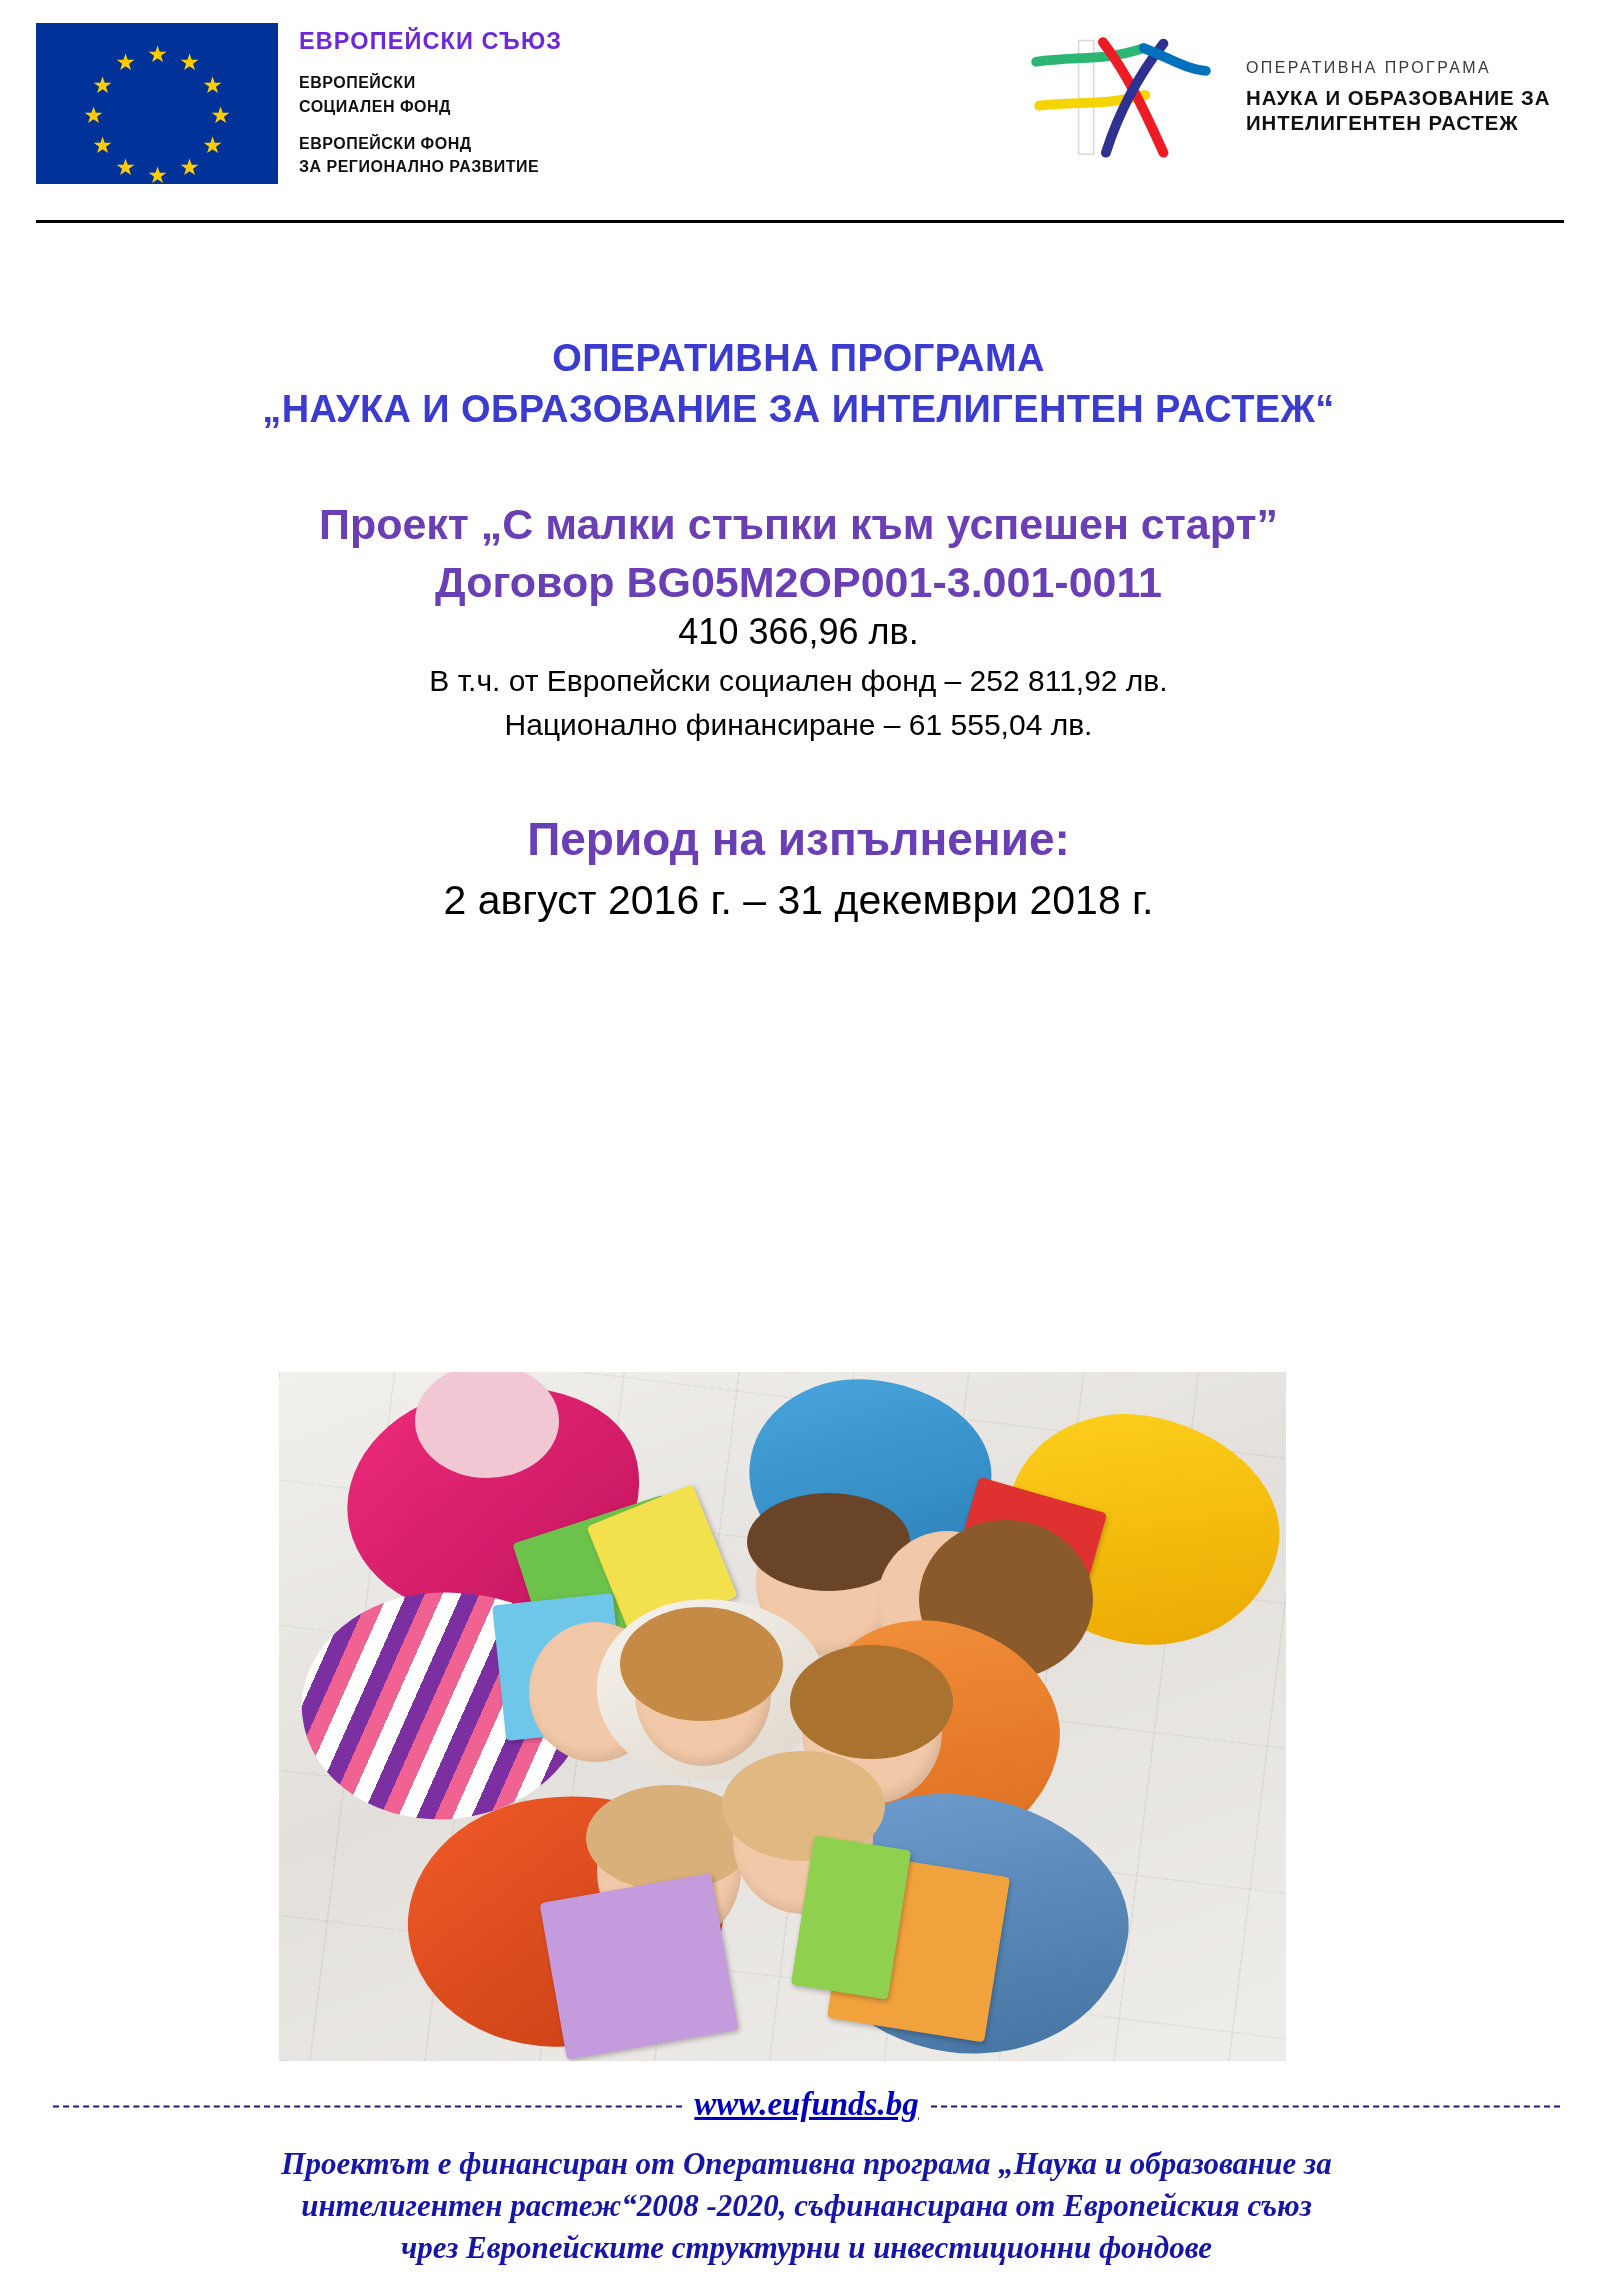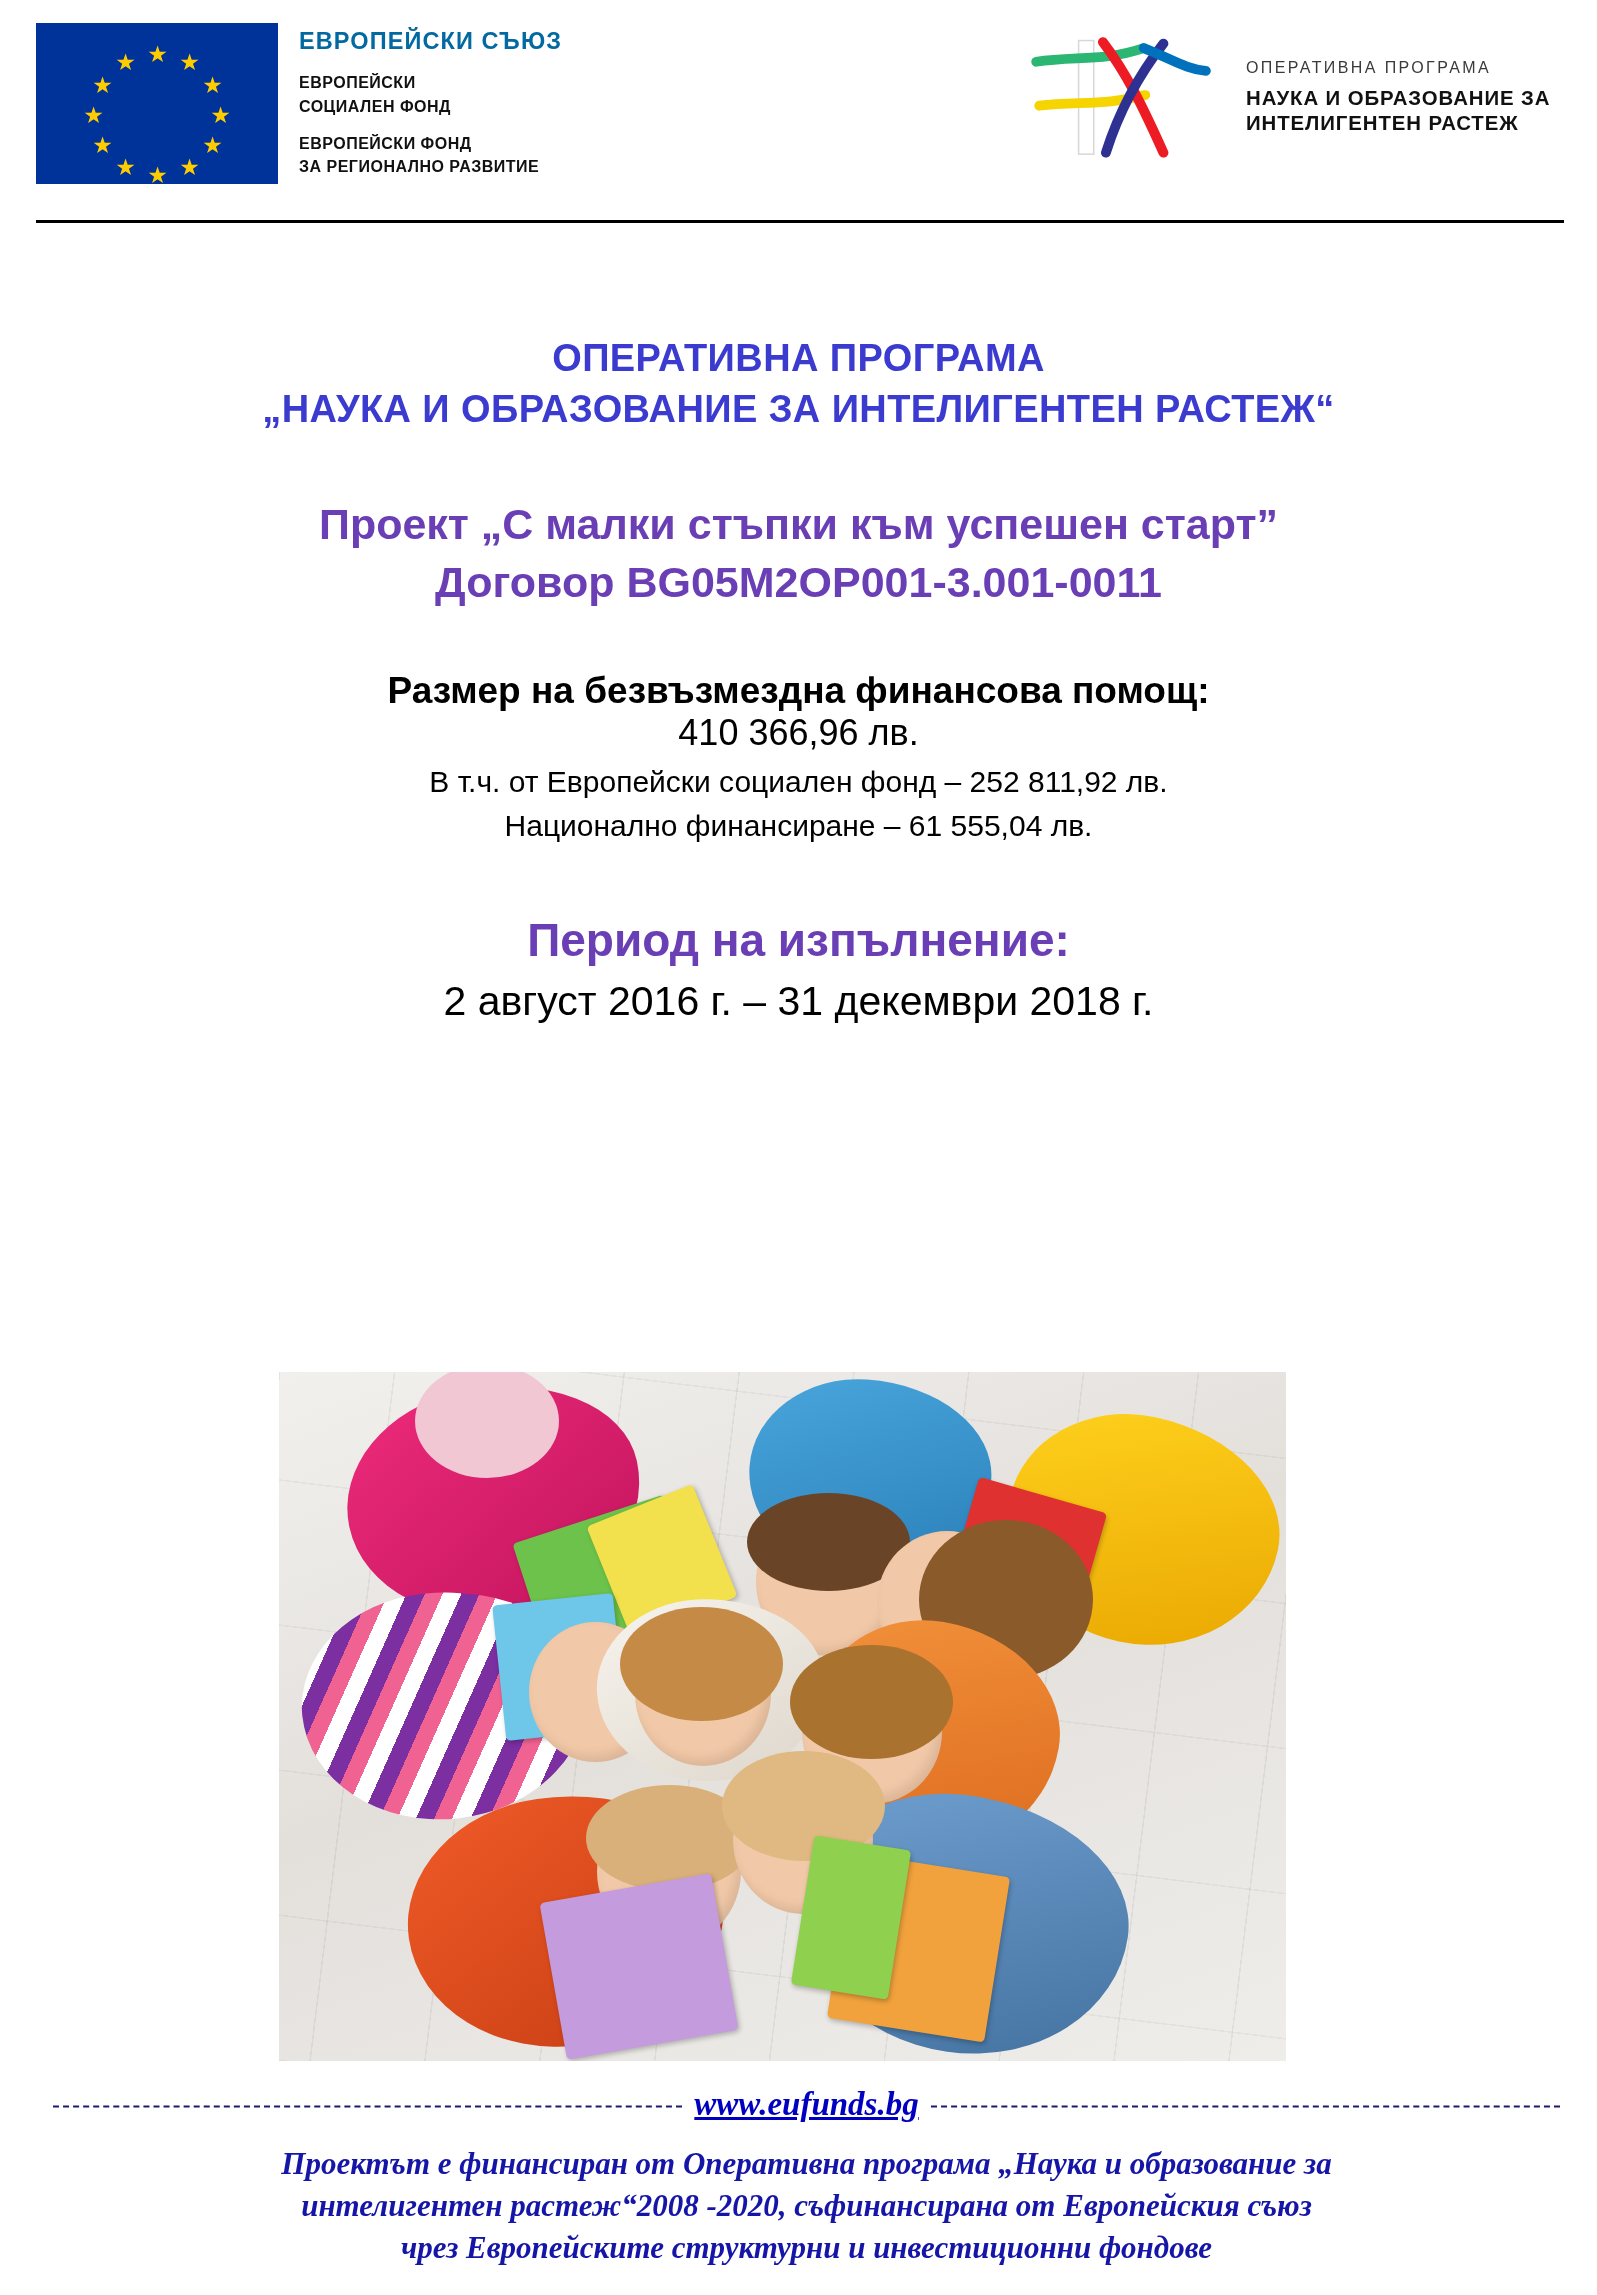--- a/index.html
+++ b/index.html
@@ -46,21 +46,21 @@
     text-align: center;
   }
   .eu-text {
     margin-left: 21px;
     padding-top: 4.5px;
   }
   .eu-title {
     font-size: 23.5px;
     font-weight: bold;
     letter-spacing: 1.1px;
-    color: #0369a1;
+    color: #6d28d9;
     margin-bottom: 16.7px;
   }
   .eu-sub {
     font-size: 16px;
     line-height: 23.5px;
     font-weight: bold;
     letter-spacing: 0.5px;
     color: #111;
     margin-bottom: 13.6px;
   }
@@ -294,21 +294,20 @@
   <div class="op-name">
     <div>ОПЕРАТИВНА ПРОГРАМА</div>
     <div>„НАУКА И ОБРАЗОВАНИЕ ЗА ИНТЕЛИГЕНТЕН РАСТЕЖ“</div>
   </div>
 
   <div class="project-block">
     <div>Проект „С малки стъпки към успешен старт”</div>
     <div>Договор  BG05M2OP001-3.001-0011</div>
   </div>
 
-  <div class="grant-title">Размер на безвъзмездна финансова помощ:</div>
   <div class="grant-amount">410 366,96 лв.</div>
   <div class="grant-line">В т.ч. от Европейски социален фонд – 252 811,92 лв.</div>
   <div class="grant-line">Национално финансиране – 61 555,04 лв.</div>
 
   <div class="period-title">Период на изпълнение:</div>
   <div class="period-dates">2 август 2016 г. – 31 декември 2018 г.</div>
 </div>
 
 <div class="photo-wrap">
   <div class="floor"></div>

